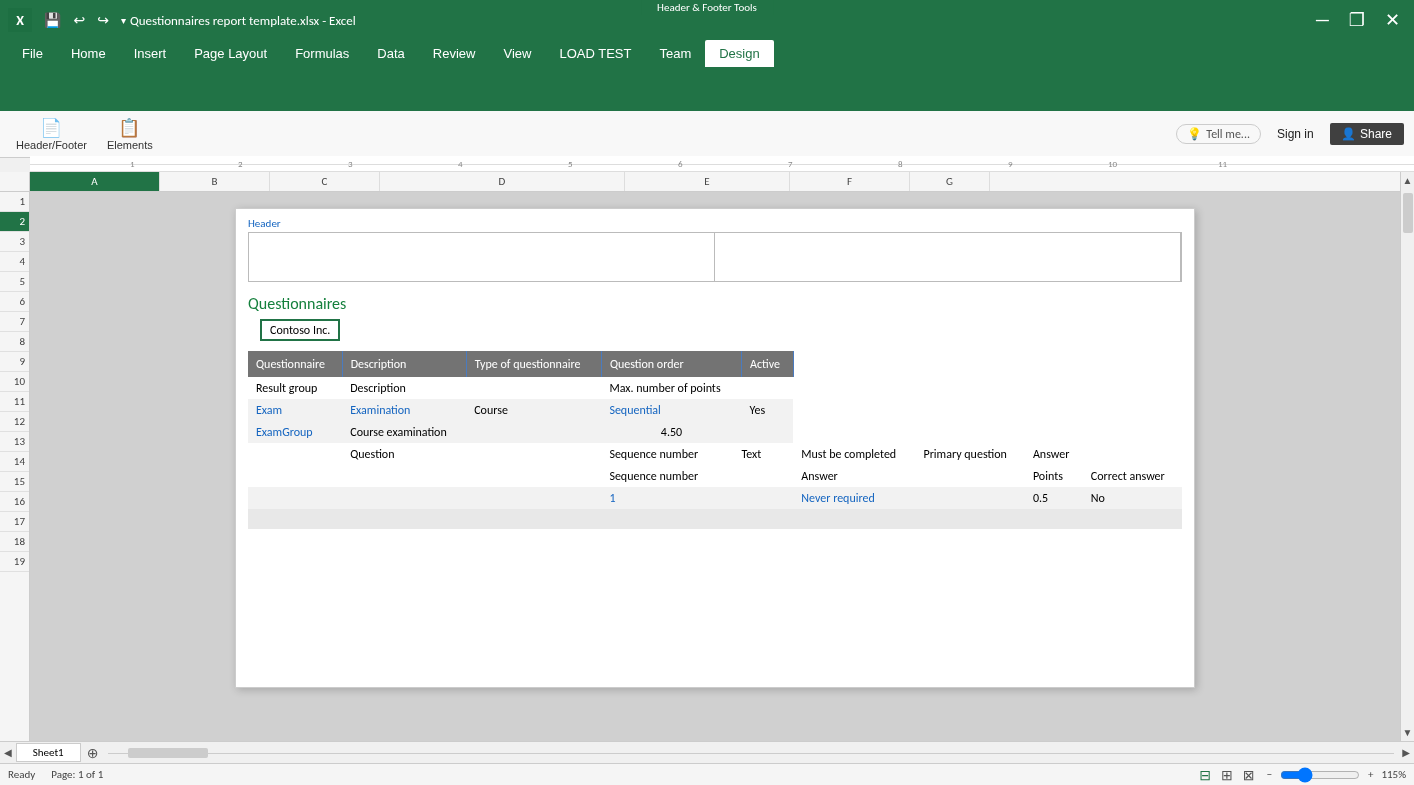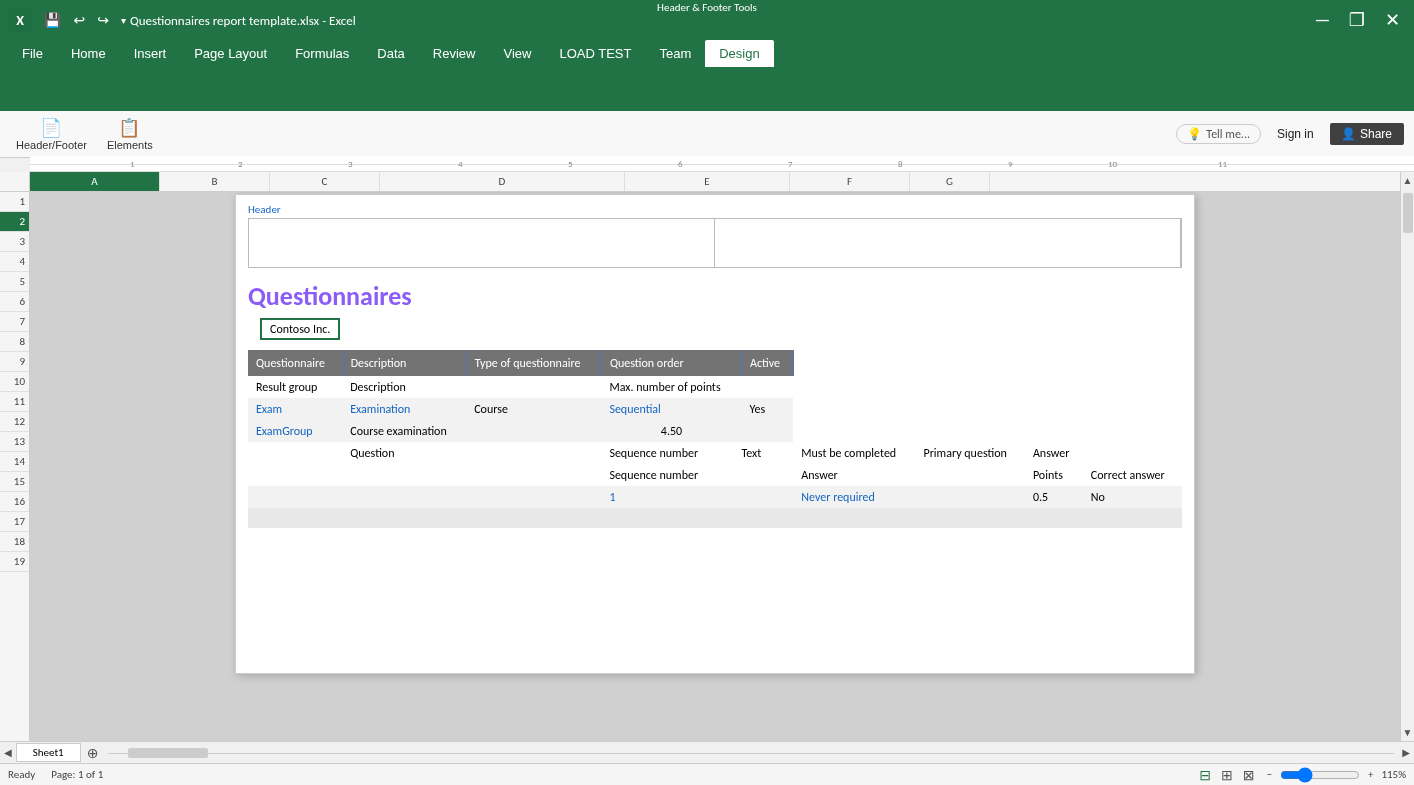--- a/index.html
+++ b/index.html
@@ -125,24 +125,24 @@
       width: 1180px;
       min-height: 500px;
       border: 1px solid #ccc;
       box-shadow: 2px 2px 6px rgba(0,0,0,0.15);
       padding: 0;
       position: relative;
     }
 
     
     .sheet-title {
-      font-size: 26px;
-      font-weight: bold;
+      font-size: 16px;
+      font-weight: normal;
       padding: 12px 12px 4px;
-      color: #8b5cf6;
+      color: #15803d;
     }
     .company-cell {
       margin: 0 12px;
       display: inline-block;
       border: 2px solid #217346;
       padding: 2px 8px;
       font-size: 12px;
       min-width: 80px;
     }
 
@@ -379,21 +379,21 @@
             <div class="col-header active-col" style="width:130px;background:#217346;color:white;">A</div>
             <div class="col-header" style="width:110px;">B</div>
             <div class="col-header" style="width:110px;">C</div>
             <div class="col-header" style="width:245px;">D</div>
             <div class="col-header" style="width:165px;">E</div>
             <div class="col-header" style="width:120px;">F</div>
             <div class="col-header" style="width:80px;">G</div>
           </div>
 
           <div style="overflow:auto; height:calc(100% - 20px); background:#d0d0d0; padding:0;">
-            <div id="page-content" style="background:white;margin:2px auto;width:960px;min-height:480px;box-shadow:2px 2px 8px rgba(0,0,0,0.2);padding-bottom:20px;">
+            <div id="page-content" style="background:white;margin:16px auto;width:960px;min-height:480px;box-shadow:2px 2px 8px rgba(0,0,0,0.2);padding-bottom:20px;">
 
               <div style="font-size:11px;color:#1565c0;padding:8px 12px 2px;">Header</div>
               <div style="display:flex;margin:0 12px;border:1px solid #bbb;height:50px;">
                 <div style="flex:1;border-right:1px solid #bbb;"></div>
                 <div style="flex:1;border-right:1px solid #bbb;"></div>
               </div>
 
               <div class="sheet-title">Questionnaires</div>
 
               <div style="margin:2px 12px 8px;">

